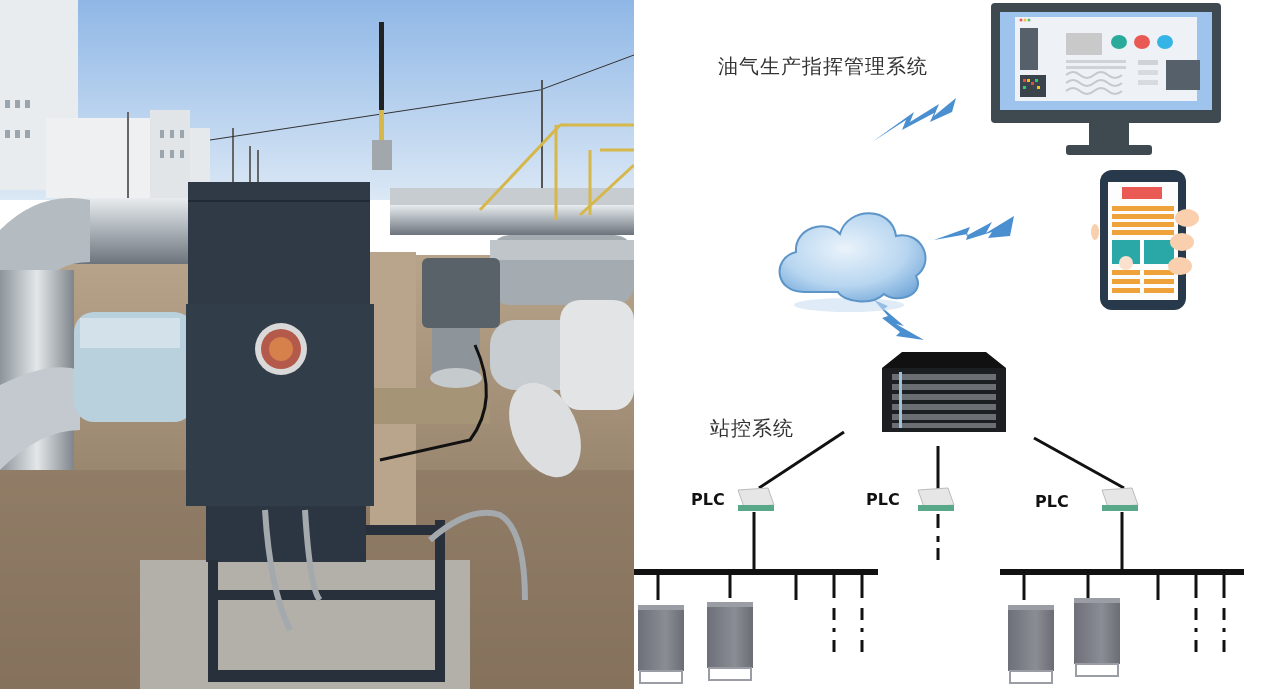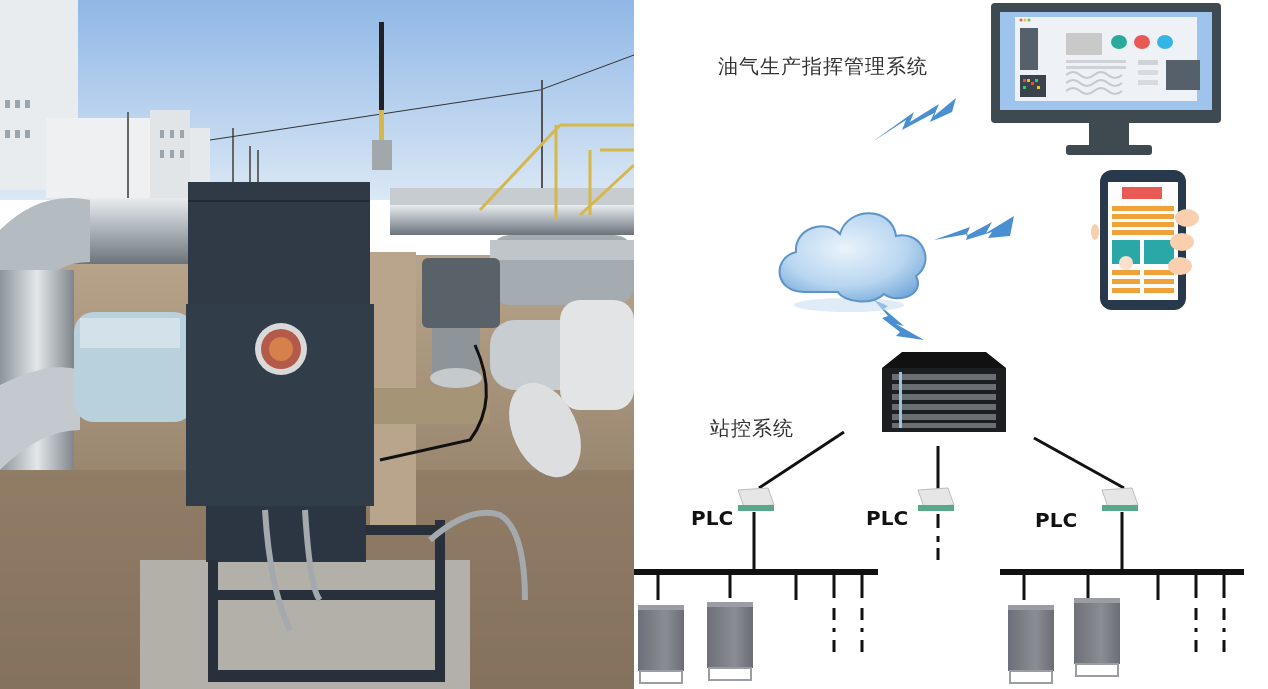--- a/index.html
+++ b/index.html
@@ -1,20 +1,20 @@
 <!DOCTYPE html>
 <html><head>
 <meta charset="utf-8">
 <style>
   html,body{margin:0;padding:0;}
   body{width:1268px;height:689px;position:relative;overflow:hidden;background:#fff;font-family:"DejaVu Sans",sans-serif;}
   .photo{position:absolute;left:0;top:0;width:634px;height:689px;overflow:hidden;}
   .diagram{position:absolute;left:634px;top:0;width:634px;height:689px;background:#fff;}
   .lbl{position:absolute;color:#333;font-family:"DejaVu Serif",serif;font-size:20px;letter-spacing:1px;white-space:nowrap;}
-  .plc{position:absolute;font-family:"DejaVu Sans",sans-serif;font-weight:bold;font-size:20px;color:#111;margin-top:16px;}
+  .plc{position:absolute;font-family:"DejaVu Sans",sans-serif;font-weight:bold;font-size:16px;color:#111;}
   svg{position:absolute;left:0;top:0;}
 </style>
 </head>
 <body>
 
 <div class="photo">
   <svg width="634" height="689" viewBox="0 0 634 689">
     <defs>
       <linearGradient id="sky" x1="0" y1="0" x2="0" y2="1">
         <stop offset="0" stop-color="#8fb7e6"></stop>

